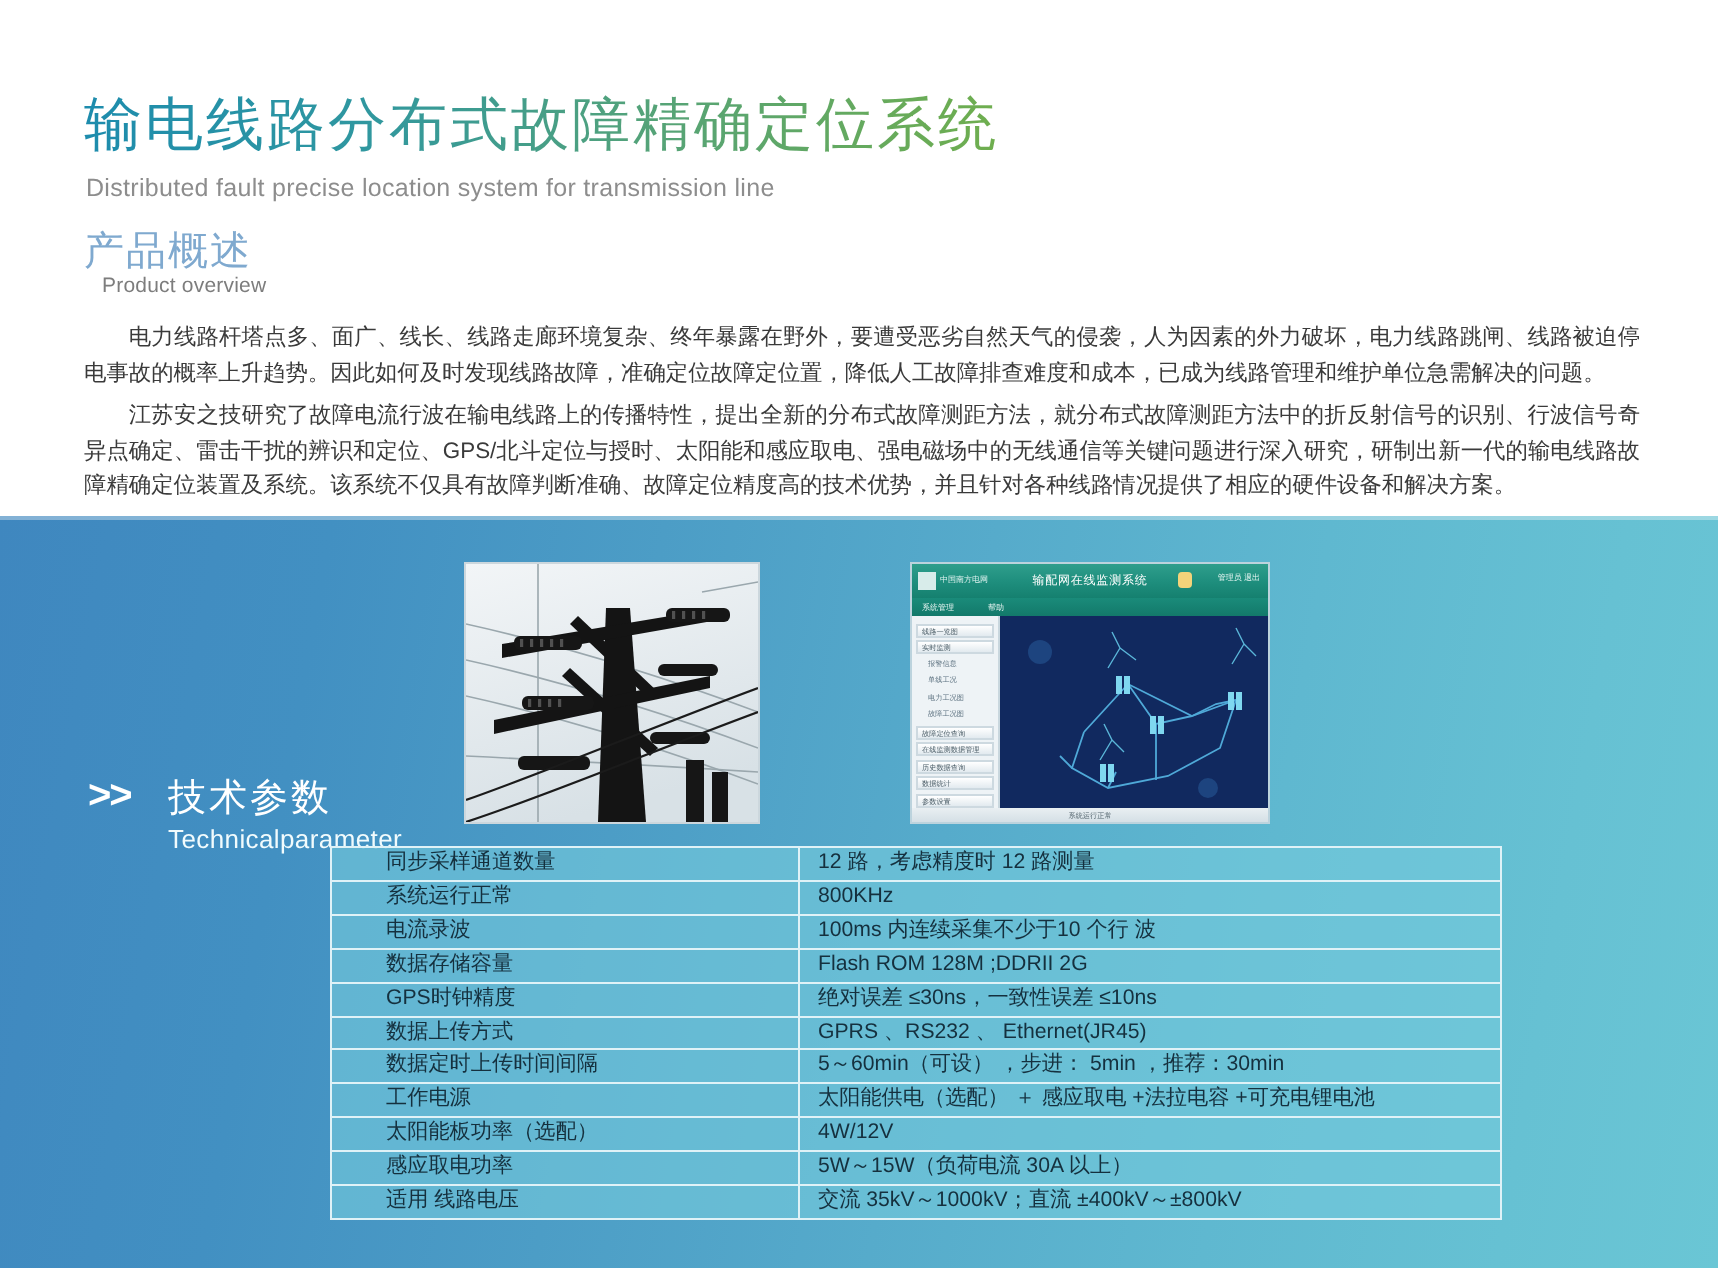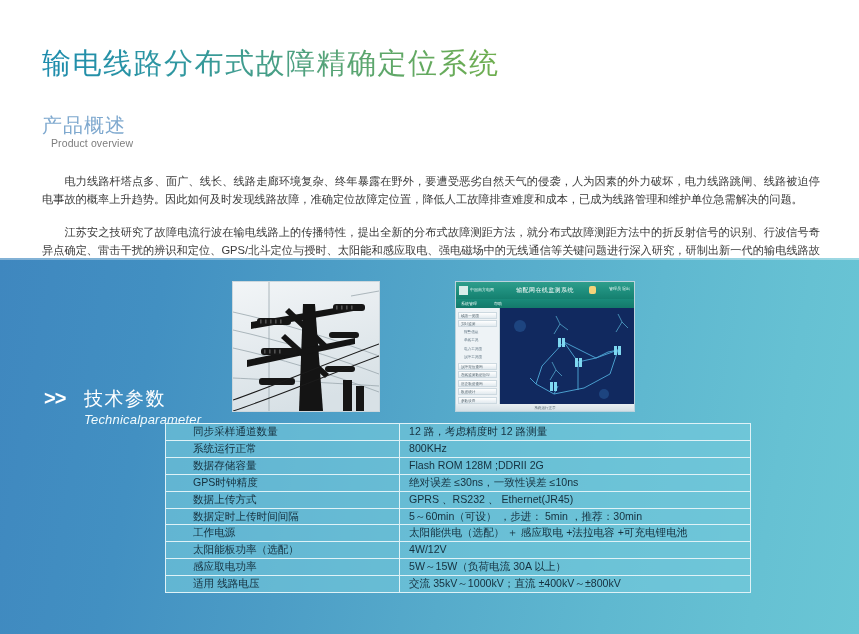--- a/index.html
+++ b/index.html
@@ -81,21 +81,21 @@
     left: 42px;
     top: 157px;
     width: 778px;
     font-size: 11.2px;
     line-height: 17.6px;
     color: #3a3a3a;
     text-align: justify;
     text-justify: inter-character;
   }
   .body-copy p {
-    margin: 16px 0 1px 0;
+    margin: 4px 0 1px 0;
     text-indent: 2em;
   }
 
   
   .banner {
     position: absolute;
     left: 0;
     top: 258px;
     width: 859px;
     height: 376px;
@@ -264,21 +264,20 @@
     white-space: nowrap;
   }
   .tech-en {
     position: absolute;
     left: 84px;
     top: 412px;
     font-size: 13px;
     color: #f1fbfd;
     letter-spacing: 0.2px;
     white-space: nowrap;
-    font-style: italic;
   }
 
   
   .spec-table {
     position: absolute;
     left: 165px;
     top: 423px;
     width: 547px;
     border-collapse: collapse;
     background: rgba(116, 202, 219, 0.62);
@@ -307,20 +306,21 @@
 </style>
 </head>
 <body>
 
 <div class="page">
 
   <div class="top-section">
 
     <div class="main-title">输电线路分布式故障精确定位系统</div>
 
+    <div class="sub-title">Distributed fault precise location system for transmission line</div>
 
     <div class="section-head-cn">产品概述</div>
 
     <div class="section-head-en">Product overview</div>
 
     <div class="body-copy">
       <p>电力线路杆塔点多、面广、线长、线路走廊环境复杂、终年暴露在野外，要遭受恶劣自然天气的侵袭，人为因素的外力破坏，电力线路跳闸、线路被迫停电事故的概率上升趋势。因此如何及时发现线路故障，准确定位故障定位置，降低人工故障排查难度和成本，已成为线路管理和维护单位急需解决的问题。</p>
       <p>江苏安之技研究了故障电流行波在输电线路上的传播特性，提出全新的分布式故障测距方法，就分布式故障测距方法中的折反射信号的识别、行波信号奇异点确定、雷击干扰的辨识和定位、GPS/北斗定位与授时、太阳能和感应取电、强电磁场中的无线通信等关键问题进行深入研究，研制出新一代的输电线路故障精确定位装置及系统。该系统不仅具有故障判断准确、故障定位精度高的技术优势，并且针对各种线路情况提供了相应的硬件设备和解决方案。</p>
     </div>
   </div>
@@ -461,20 +461,24 @@
     <tbody>
       <tr>
         <td class="k">同步采样通道数量</td>
         <td class="v">12 路，考虑精度时  12  路测量</td>
       </tr>
       <tr>
         <td class="k">系统运行正常</td>
         <td class="v">800KHz</td>
       </tr>
       <tr>
+        <td class="k">电流录波</td>
+        <td class="v">100ms  内连续采集不少于10  个行 波</td>
+      </tr>
+      <tr>
         <td class="k">数据存储容量</td>
         <td class="v">Flash ROM  128M  ;DDRII  2G</td>
       </tr>
       <tr>
         <td class="k">GPS时钟精度</td>
         <td class="v">绝对误差 ≤30ns，一致性误差  ≤10ns</td>
       </tr>
       <tr>
         <td class="k">数据上传方式</td>
         <td class="v">GPRS  、RS232 、 Ethernet(JR45)</td>

